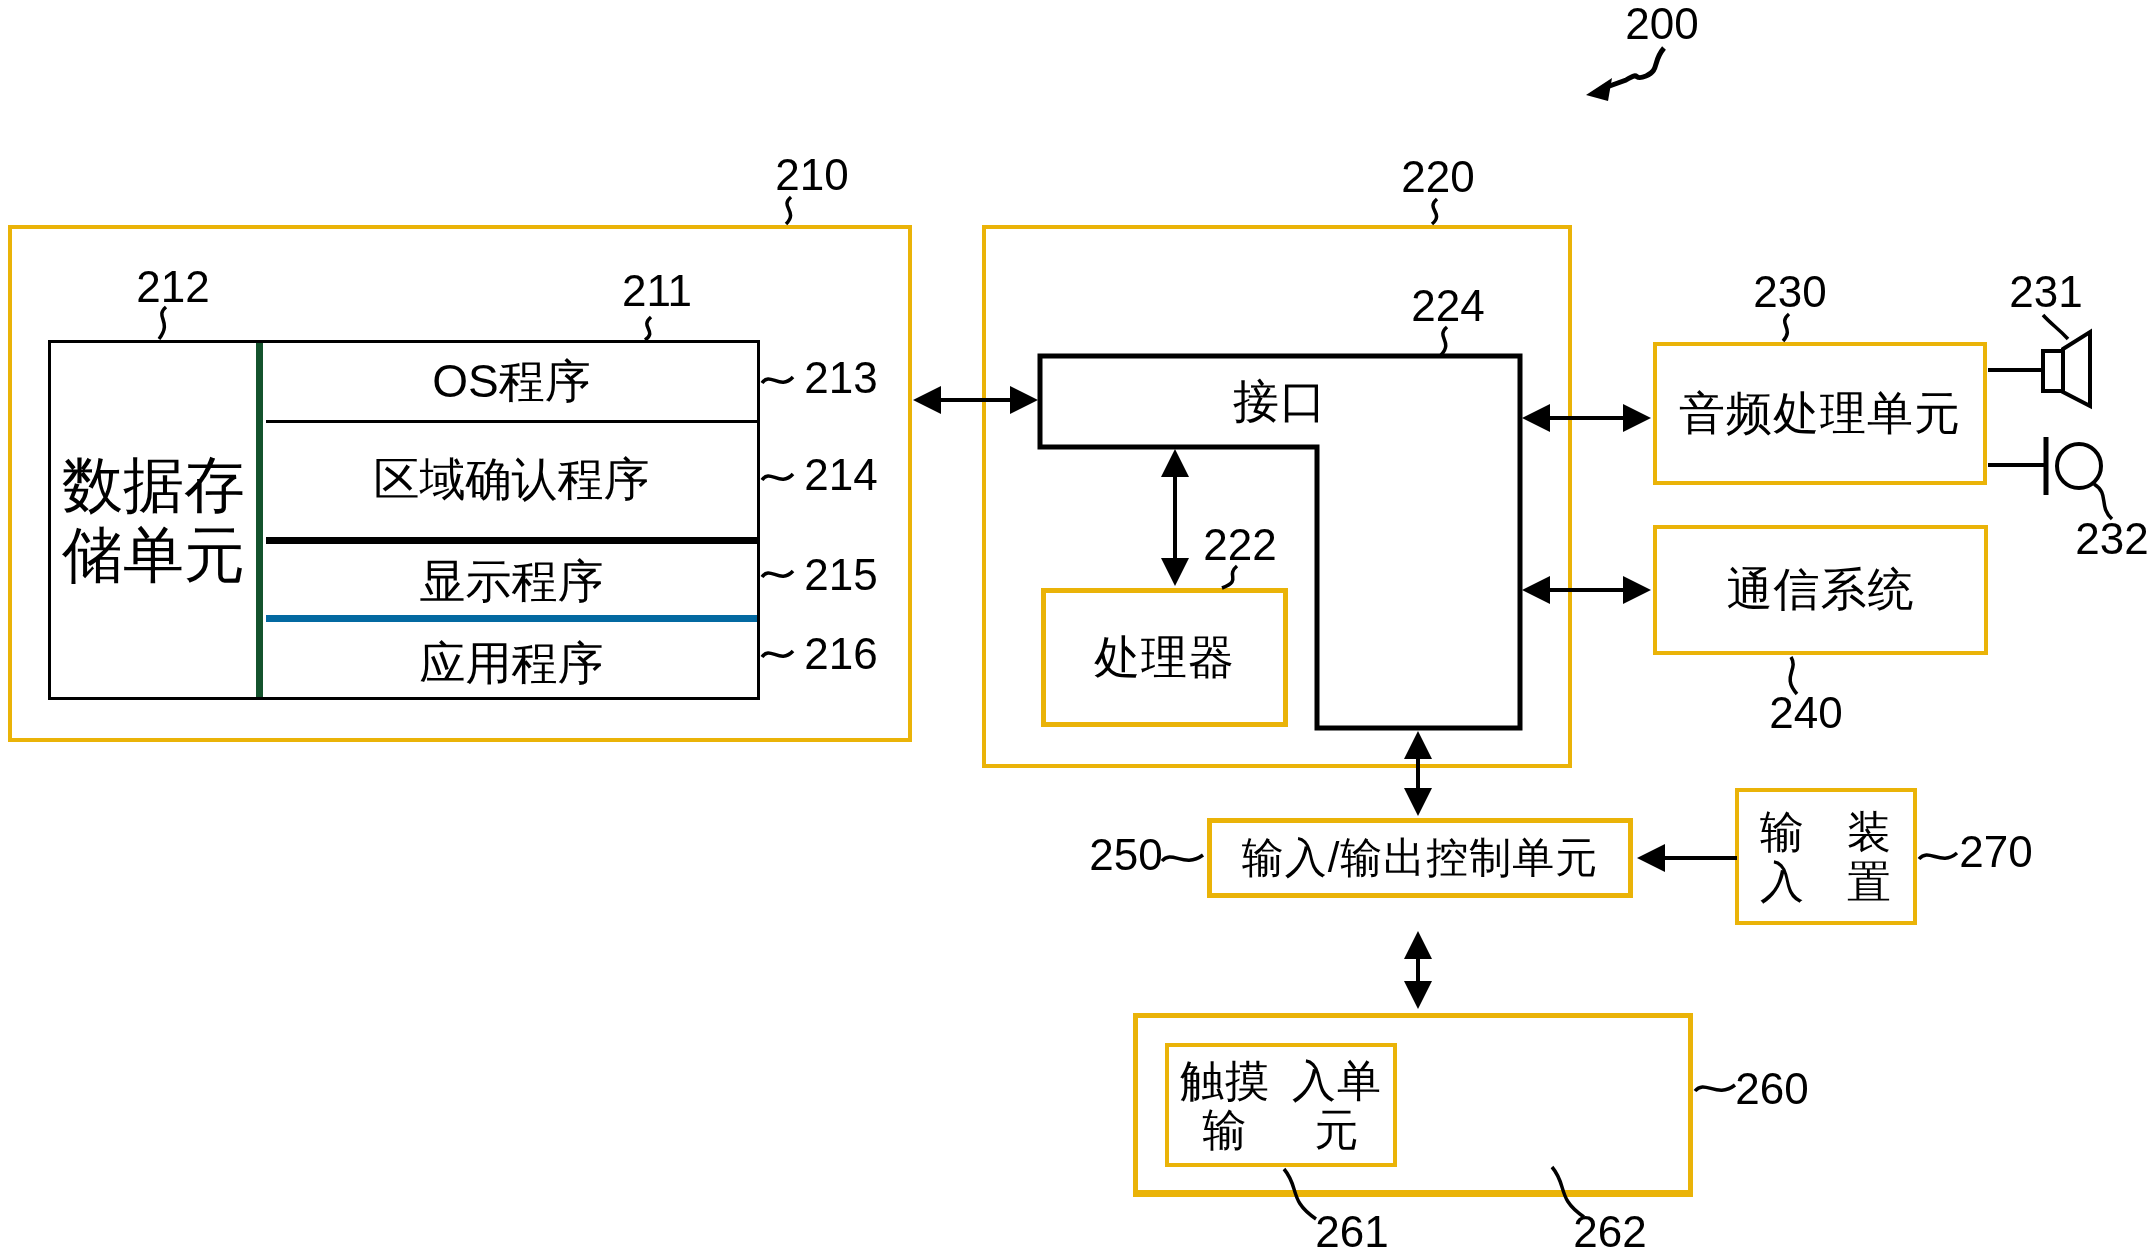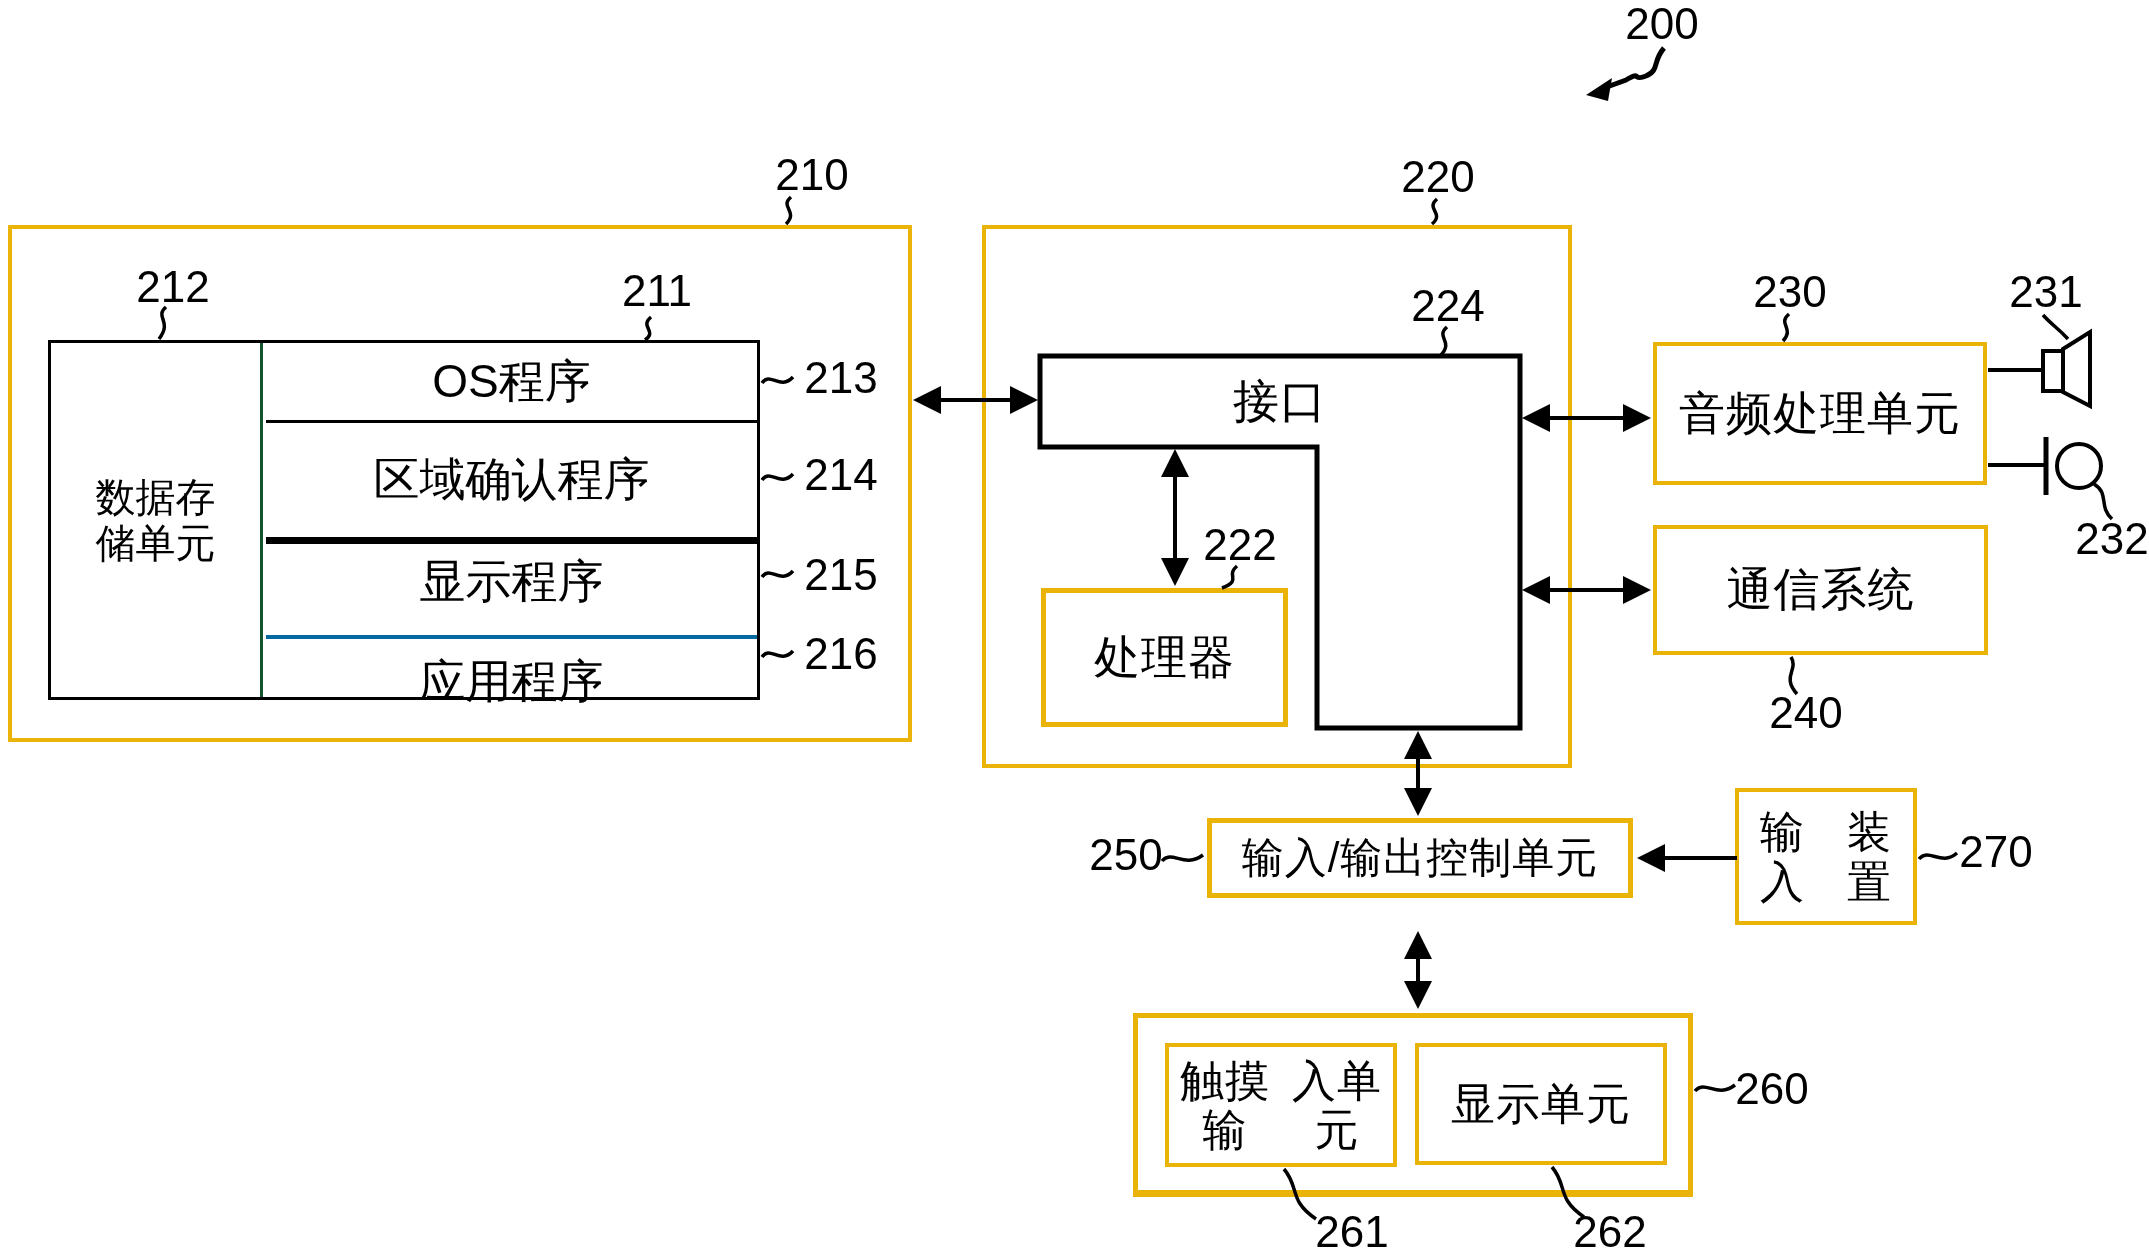--- a/index.html
+++ b/index.html
@@ -13,29 +13,29 @@
   .refnum{position:absolute;transform:translate(-50%,-50%);font-size:44px;
           font-family:"Liberation Sans", sans-serif;white-space:nowrap;}
   svg.overlay{position:absolute;left:0;top:0;pointer-events:none;}
   .stroke{stroke:#000;fill:none;}
   .fillblk{fill:#000;stroke:none;}
   .whitefill{fill:#fff;stroke:#000;}
 
   
   #storage-table{position:absolute;left:48px;top:340px;width:712px;height:360px;
                  border:3px solid #000;box-sizing:border-box;background:#fff;}
-  #storage-cell{position:absolute;left:0;top:0;bottom:0;width:212px;border-right:3px solid #14532d;
+  #storage-cell{position:absolute;left:0;top:0;bottom:0;width:212px;border-right:7px solid #14532d;
                 box-sizing:border-box;display:flex;flex-direction:column;align-items:center;justify-content:center;
-                font-size:40px;line-height:1.15;}
+                font-size:61px;line-height:1.15;}
   .prog-row{position:absolute;left:215px;right:0;display:flex;align-items:center;justify-content:center;
             box-sizing:border-box;font-size:46px;}
   #row-os{top:0;height:77px;}
   #row-region{top:77px;height:117px;border-top:3px solid #000;}
   #row-display{top:194px;height:83px;border-top:7px solid #000;}
-  #row-app{top:292px;height:90px;border-top:4px solid #0369a1;}
+  #row-app{top:272px;height:90px;border-top:7px solid #0369a1;}
   .twoline{display:flex;flex-direction:row;align-items:center;justify-content:center;line-height:1.12;}
 </style>
 </head>
 <body>
 
 <div id="stage">
 
   <div class="box" id="box-210" style="left:8px;top:225px;width:904px;height:517px;"></div>
 
   <div class="box" id="box-220" style="left:982px;top:225px;width:590px;height:543px;"></div>
@@ -84,23 +84,20 @@
 
   <div class="box" style="left:1133px;top:1013px;width:560px;height:184px;border-width:5px;border-bottom-width:7px;"></div>
 
   <div class="box" style="left:1165px;top:1043px;width:232px;height:124px;">
     <span class="twoline label-cn" style="font-size:44px;">
       <span>触摸输</span>
       <span>入单元</span>
     </span>
   </div>
 
-  <div class="box" style="left:1415px;top:1043px;width:252px;height:122px;">
-    <span class="label-cn" style="font-size:44px;">显示单元</span>
-  </div>
 
   <svg class="overlay" width="2149" height="1252" viewBox="0 0 2149 1252">
 
     <polygon points="1040,356 1520,356 1520,728 1317,728 1317,447 1040,447" class="whitefill" stroke-width="5"></polygon>
 
     <g>
       <line class="stroke" stroke-width="4" x1="935" y1="400" x2="1016" y2="400"></line>
       <polygon class="fillblk" points="913,400 941,386 941,414"></polygon>
       <polygon class="fillblk" points="1038,400 1010,386 1010,414"></polygon>
     </g>

